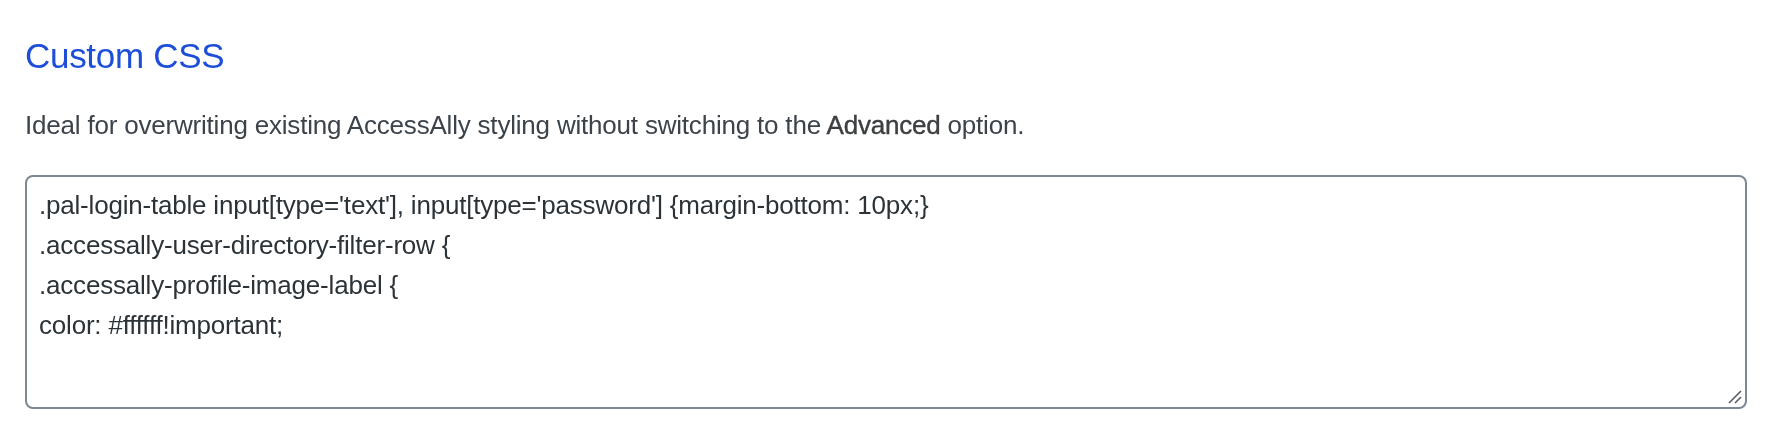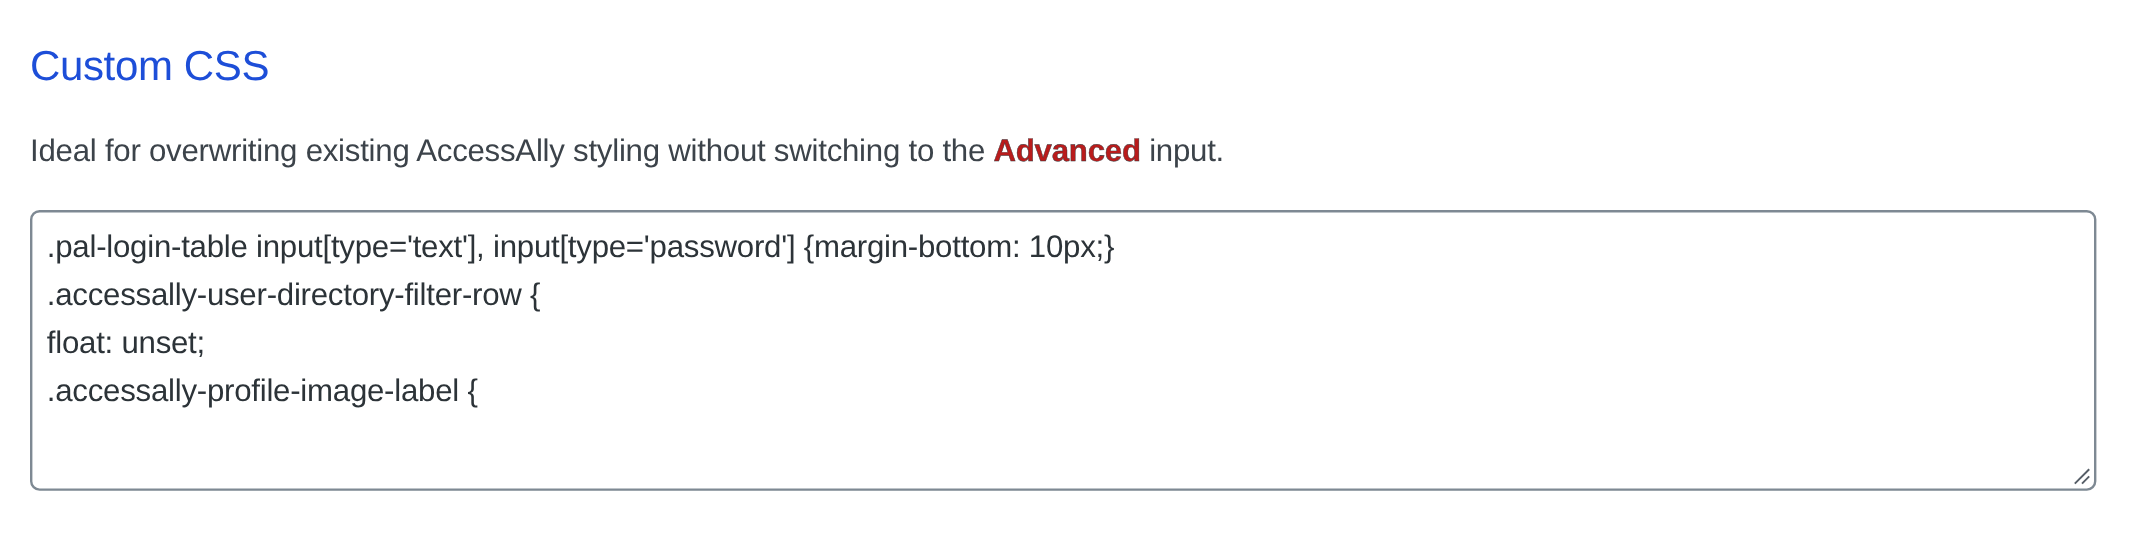--- a/index.html
+++ b/index.html
@@ -36,22 +36,22 @@
       position: absolute;
       left: 0;
       top: 110px;
       margin: 0;
       font-size: 26px;
       color: #3c434a;
       white-space: nowrap;
       letter-spacing: -0.2px;
     }
     .desc .em {
-      color: #b91c1c;
-      font-weight: 700;
+      color: #404040;
+      font-weight: 400;
       -webkit-text-stroke: 0.35px #2c3338;
     }
     .css-box {
       position: absolute;
       left: 0;
       top: 175px;
       width: 1722px;
       height: 234px;
       border: 2px solid #7e8993;
       border-radius: 8px;
@@ -80,28 +80,28 @@
       width: 16px;
       height: 16px;
     }
   </style>
 </head>
 <body>
 
 <div class="section">
   <h2 class="title">Custom CSS</h2>
 
-  <p class="desc"><span>Ideal for overwriting existing AccessAlly styling without switching to the </span><span class="em">Advanced</span><span> input.</span></p>
+  <p class="desc"><span>Ideal for overwriting existing AccessAlly styling without switching to the </span><span class="em">Advanced</span><span> option.</span></p>
 
   <div class="css-box">
     <div class="css-content">
       <div class="css-line">.pal-login-table input[type='text'], input[type='password'] {margin-bottom: 10px;}</div>
       <div class="css-line">.accessally-user-directory-filter-row {</div>
-      <div class="css-line">float: unset;</div>
       <div class="css-line">.accessally-profile-image-label {</div>
+      <div class="css-line">color: #ffffff!important;</div>
     </div>
     <span class="resize-handle">
       <svg width="16" height="16" viewBox="0 0 16 16">
         <line x1="2" y1="14" x2="14" y2="2" stroke="#555d66" stroke-width="1.6"></line>
         <line x1="8" y1="14" x2="14" y2="8" stroke="#555d66" stroke-width="1.6"></line>
       </svg>
     </span>
   </div>
 </div>
 

